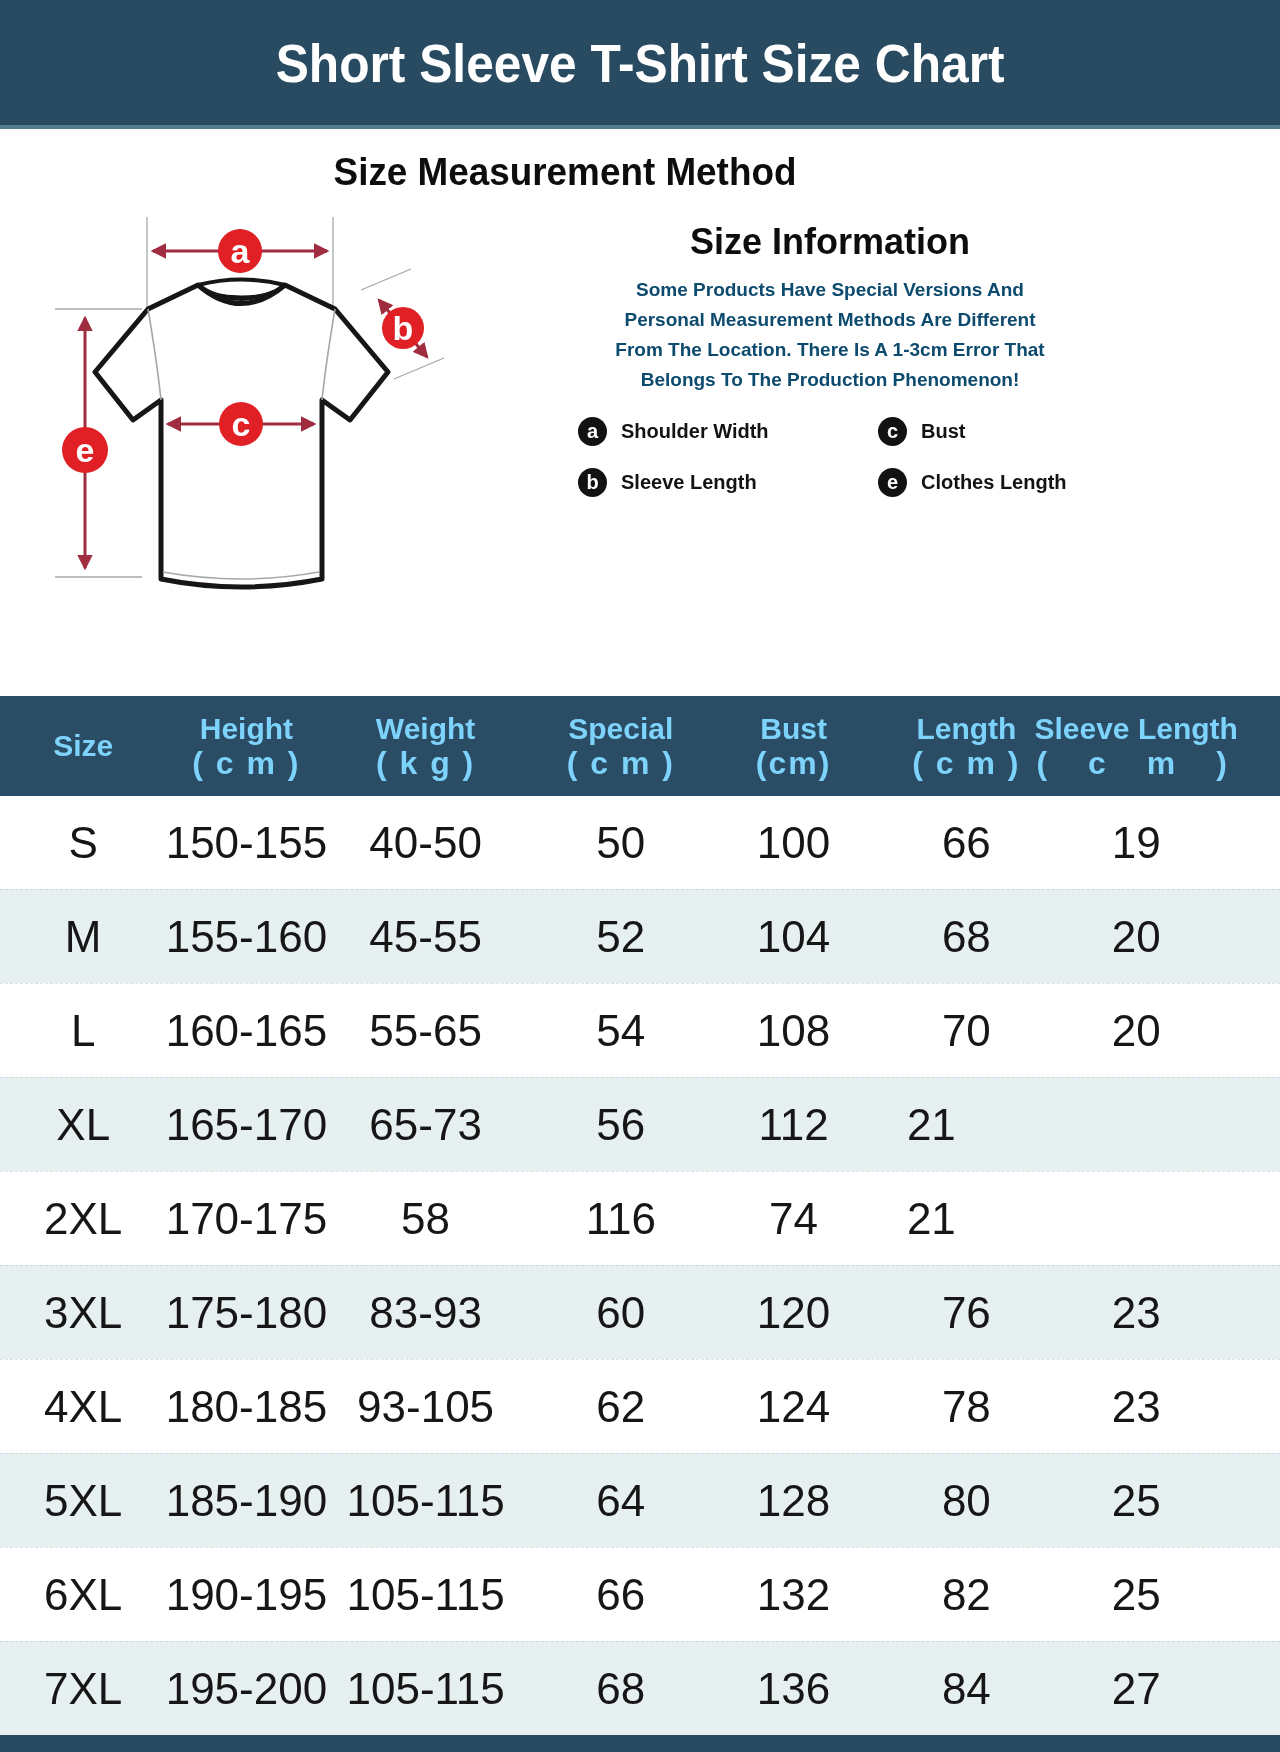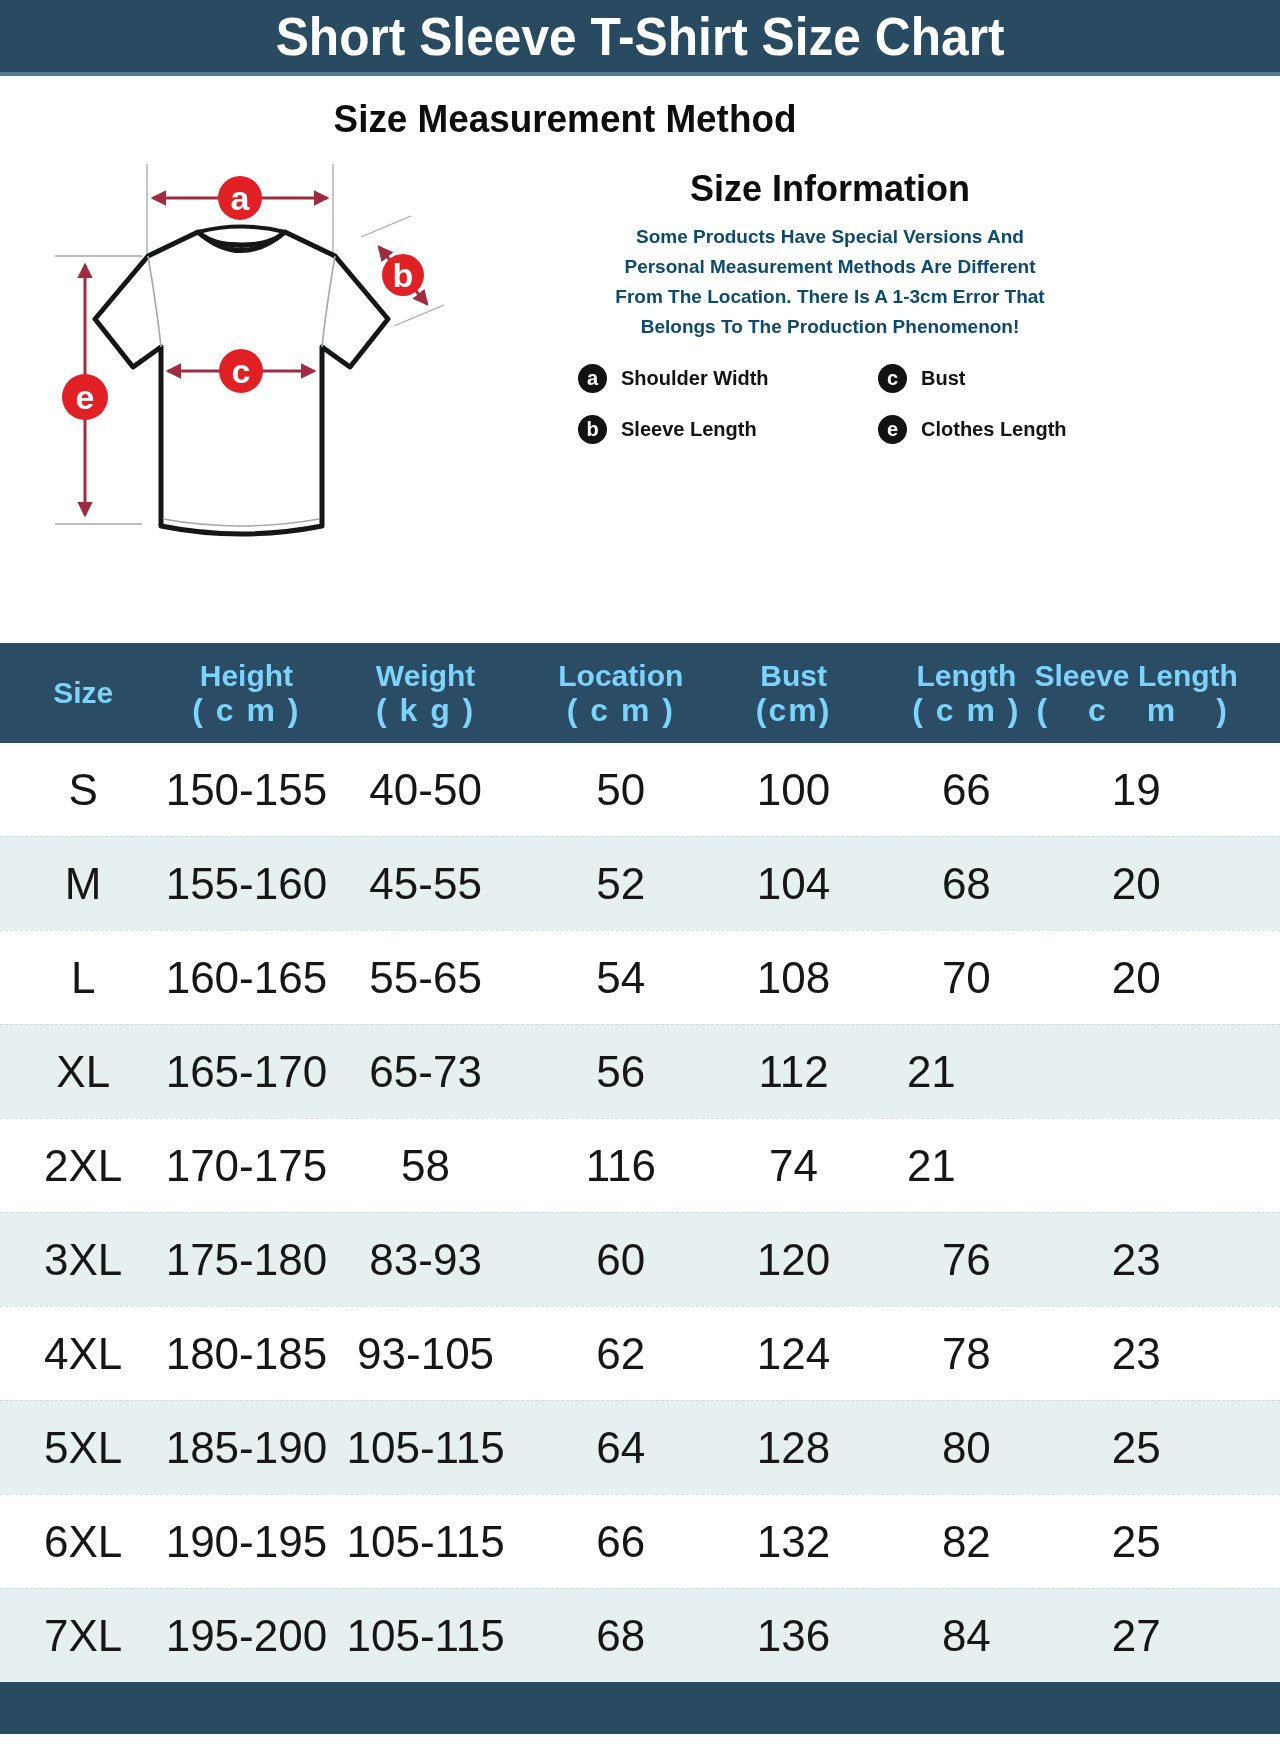--- a/index.html
+++ b/index.html
@@ -1,20 +1,20 @@
 <!DOCTYPE html>
 <html><head>
 <meta charset="utf-8">
 <style>
   html,body{margin:0;padding:0;background:#ffffff;}
   .page{position:relative;width:1280px;height:1752px;background:#ffffff;overflow:hidden;
         font-family:"Liberation Sans", sans-serif;color:#161616;}
 
   
-  .title-bar{height:72px;background:#284b62;display:flex;align-items:center;justify-content:center;}
+  .title-bar{height:125px;background:#284b62;display:flex;align-items:center;justify-content:center;}
   .title-text{color:#ffffff;font-size:54px;font-weight:bold;letter-spacing:0px;
               transform:scaleX(0.92);white-space:nowrap;}
   .accent-line{height:4px;background:#527d8e;}
 
   
   .measure-section{position:relative;height:501px;background:#ffffff;padding-left:16px;}
   .measure-heading{position:absolute;top:22px;left:0;width:1130px;margin:0;text-align:center;
                    font-size:38px;font-weight:bold;color:#0d0d0d;transform:scaleX(0.97);}
   .tshirt-wrap{position:absolute;left:30px;top:58px;width:430px;height:420px;}
 
@@ -157,21 +157,21 @@
       </div>
       <div class="th c2">
         <span class="th-name">Height</span>
         <span class="th-unit">( c m )</span>
       </div>
       <div class="th c3">
         <span class="th-name">Weight</span>
         <span class="th-unit">( k g )</span>
       </div>
       <div class="th c4">
-        <span class="th-name">Location</span>
+        <span class="th-name">Special</span>
         <span class="th-unit">( c m )</span>
       </div>
       <div class="th c5">
         <span class="th-name">Bust</span>
         <span class="th-unit">(cm)</span>
       </div>
       <div class="th c6">
         <span class="th-name">Length</span>
         <span class="th-unit">( c m )</span>
       </div>

